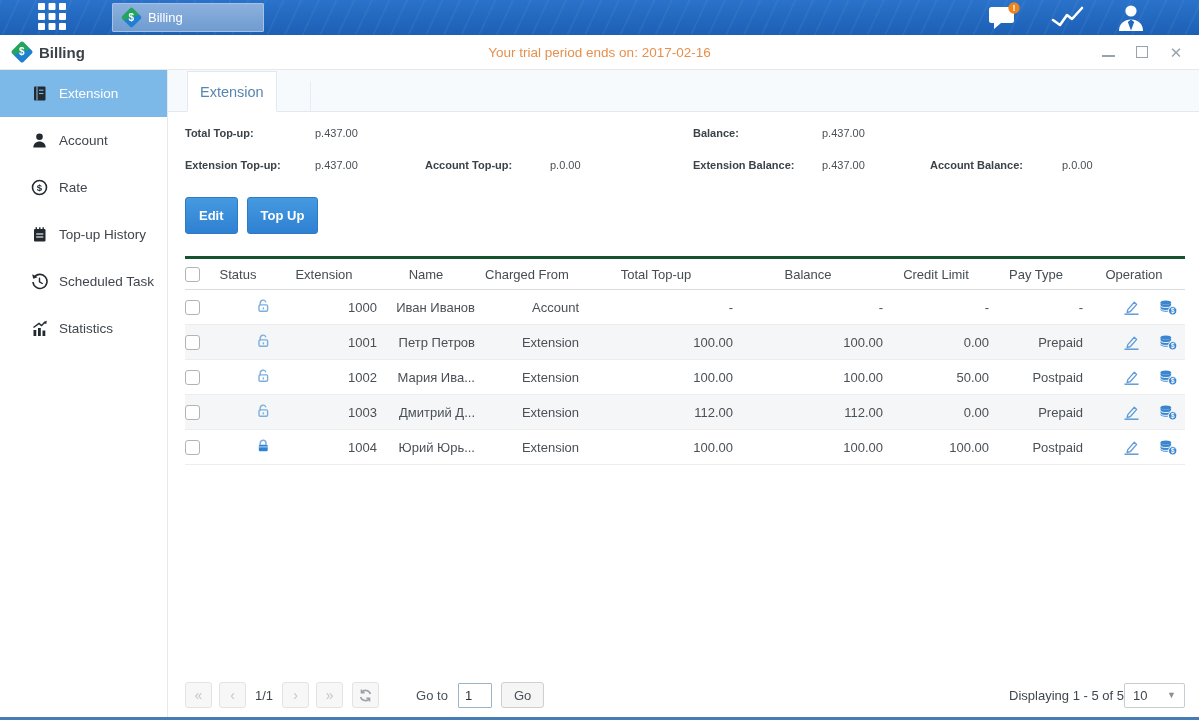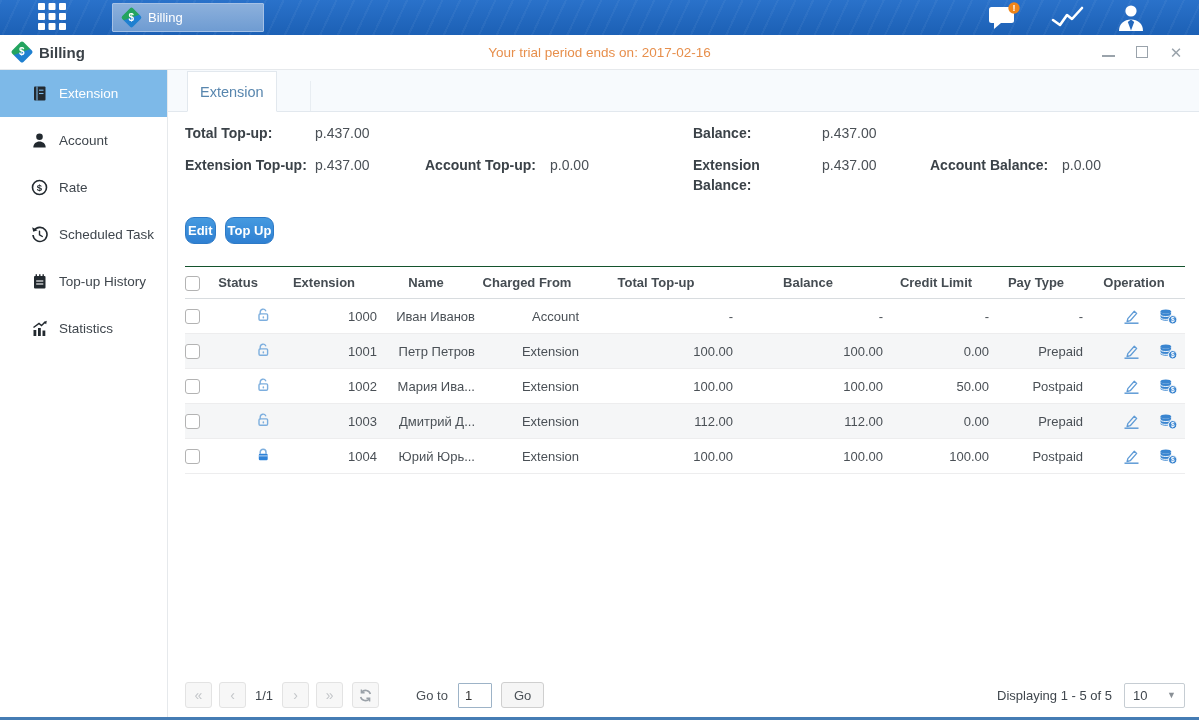--- a/index.html
+++ b/index.html
@@ -42,55 +42,55 @@
 
   .main { flex:1; display:flex; flex-direction:column; padding:0 13px 0 17px; min-width:0; }
 
   .tabstrip { height:42px; flex:0 0 42px; margin:0 -13px 0 -17px; background:#f7fafd; border-bottom:1px solid #e2e8ee;
     display:flex; align-items:flex-end; padding-left:19px; }
   .tab-active { height:41px; margin-bottom:-1px; background:#fff; border:1px solid #e2e8ee; border-bottom:1px solid #fff;
     padding:0 12px; display:flex; align-items:center; color:#5886ae; font-size:14.5px; cursor:default; }
   .tab-gap { width:34px; height:30px; border-right:1px solid #e8edf2; }
 
   .summary { margin-top:11px; display:grid; grid-template-columns:130px 110px 125px 143px 129px 108px 132px 123px;
-    row-gap:12px; font-size:14px; line-height:20px; }
+    row-gap:12px; font-size:11px; line-height:20px; }
   .sum-label { font-weight:bold; color:#3b4248; }
   .sum-value { color:#4a5056; }
 
   .actions { margin-top:22px; display:flex; gap:9px; }
-  .btn-primary { height:27px; padding:0 2px; background:linear-gradient(180deg,#459ae0,#2f80d2); border:1px solid #2e7ac6;
-    border-radius:9px; color:#fff; font-size:13px; font-weight:bold; font-family:"Liberation Sans",sans-serif; cursor:pointer; }
+  .btn-primary { height:37px; padding:0 13px; background:linear-gradient(180deg,#459ae0,#2f80d2); border:1px solid #2e7ac6;
+    border-radius:3px; color:#fff; font-size:13px; font-weight:bold; font-family:"Liberation Sans",sans-serif; cursor:pointer; }
 
   table.ext-table { margin-top:22px; width:1000px; border-collapse:collapse; table-layout:fixed; font-size:13px; color:#4a5056; }
   .ext-table col.c1{width:20px} .ext-table col.c2{width:66px} .ext-table col.c3{width:106px} .ext-table col.c4{width:98px}
   .ext-table col.c5{width:104px} .ext-table col.c6{width:154px} .ext-table col.c7{width:150px} .ext-table col.c8{width:106px}
   .ext-table col.c9{width:94px} .ext-table col.c10{width:102px}
   .ext-table thead tr { height:32px; }
-  .ext-table thead th { font-weight:bold; color:#454c52; text-align:center; border-top:1px solid #14532d; border-bottom:1px solid #d8dcdf; white-space:nowrap; }
+  .ext-table thead th { font-weight:normal; color:#454c52; text-align:center; border-top:3px solid #14532d; border-bottom:1px solid #d8dcdf; white-space:nowrap; }
   .ext-table tbody tr { height:35px; }
   .ext-table tbody tr:nth-child(even) { background:#f5f6f7; }
   .ext-table tbody td { text-align:right; border-bottom:1px solid #ededee; white-space:nowrap; overflow:hidden; }
   .th-check, .td-check { text-align:left !important; }
   .checkbox { width:15px; height:15px; border:1px solid #b3b3b3; border-radius:3px; background:#fff; display:inline-block; vertical-align:middle; cursor:pointer; }
   .op-cell span { display:inline-flex; margin:0 7px; cursor:pointer; vertical-align:middle; }
   .lock { display:inline-flex; }
 
   .spacer { flex:1; }
 
   .paginator { flex:0 0 26px; margin-bottom:9px; display:flex; align-items:center; font-size:13px; color:#5a6066; width:1000px; }
   .pg-btn { width:27px; height:26px; background:#f7f7f7; border:1px solid #e3e3e3; border-radius:3px; color:#c3c6c9;
     display:flex; align-items:center; justify-content:center; font-size:14px; margin-right:7px; cursor:pointer; }
   .pg-page { margin:0 9px 0 2px; color:#3f464d; }
   .pg-refresh { margin-left:2px; }
   .pg-goto-label { margin-left:30px; margin-right:10px; color:#4a5056; }
   .pg-input { width:34px; height:25px; border:1px solid #9db3c7; border-radius:1px; font-size:13px; padding-left:6px;
     font-family:"Liberation Sans",sans-serif; color:#333; }
   .pg-go { height:26px; padding:0 12px; margin-left:9px; background:#f5f5f5; border:1px solid #cfcfcf; border-radius:3px;
     color:#4a5056; font-size:13px; font-family:"Liberation Sans",sans-serif; cursor:pointer; }
-  .pg-right { margin-left:auto; display:flex; align-items:center; gap:12px; color:#3f464d; }
+  .pg-right { margin-left:auto; display:flex; align-items:center; color:#3f464d; }
   .pg-select { width:61px; height:25px; border:1px solid #c6cdd3; border-radius:2px; background:#fff; display:flex;
     align-items:center; justify-content:space-between; padding:0 8px; cursor:pointer; }
   .pg-caret { color:#8a9096; font-size:9px; }
 
   svg text { font-family:"Liberation Sans", sans-serif; }
 </style>
 </head>
 <body>
 
 <div class="window">
@@ -179,36 +179,36 @@
       </div>
       <div class="side-item">
         <svg width="17" height="17" viewBox="0 0 17 17">
           <circle cx="8.5" cy="8.5" r="7" fill="none" stroke="#22292f" stroke-width="1.6"></circle>
           <text x="8.5" y="11.8" text-anchor="middle" font-size="9.5" font-weight="bold" fill="#22292f">$</text>
         </svg>
         <span>Rate</span>
       </div>
       <div class="side-item">
         <svg width="17" height="17" viewBox="0 0 17 17">
-          <path d="M3.1 4.6 A7 7 0 1 1 2 9" fill="none" stroke="#22292f" stroke-width="1.6"></path>
-          <path d="M1.2 1.2 l1 4.6 4.4 -1.6 z" fill="#22292f"></path>
-          <path d="M8.5 5.2 v3.6 l2.8 1.7" fill="none" stroke="#22292f" stroke-width="1.4" stroke-linecap="round"></path>
-        </svg>
-        <span>Scheduled Task</span>
-      </div>
-      <div class="side-item">
-        <svg width="17" height="17" viewBox="0 0 17 17">
           <rect x="3" y="3" width="11.5" height="12.5" rx="1" fill="#22292f"></rect>
           <line x1="5.3" y1="1.3" x2="5.3" y2="4.5" stroke="#22292f" stroke-width="1.4"></line>
           <line x1="8.8" y1="1.3" x2="8.8" y2="4.5" stroke="#22292f" stroke-width="1.4"></line>
           <line x1="12.2" y1="1.3" x2="12.2" y2="4.5" stroke="#22292f" stroke-width="1.4"></line>
           <line x1="5.2" y1="8" x2="12.3" y2="8" stroke="#fff" stroke-width="1.1"></line>
           <line x1="5.2" y1="11" x2="12.3" y2="11" stroke="#fff" stroke-width="1.1"></line>
         </svg>
         <span>Top-up History</span>
+      </div>
+      <div class="side-item">
+        <svg width="17" height="17" viewBox="0 0 17 17">
+          <path d="M3.1 4.6 A7 7 0 1 1 2 9" fill="none" stroke="#22292f" stroke-width="1.6"></path>
+          <path d="M1.2 1.2 l1 4.6 4.4 -1.6 z" fill="#22292f"></path>
+          <path d="M8.5 5.2 v3.6 l2.8 1.7" fill="none" stroke="#22292f" stroke-width="1.4" stroke-linecap="round"></path>
+        </svg>
+        <span>Scheduled Task</span>
       </div>
       <div class="side-item">
         <svg width="17" height="17" viewBox="0 0 17 17">
           <rect x="2.5" y="10" width="2.8" height="6" fill="#22292f"></rect>
           <rect x="7" y="8" width="2.8" height="8" fill="#22292f"></rect>
           <rect x="11.5" y="10.5" width="2.8" height="5.5" fill="#22292f"></rect>
           <path d="M2.5 7.5 L8 3.5 L10.5 5.5 L14.5 1.8" fill="none" stroke="#22292f" stroke-width="1.5"></path>
           <path d="M15.8 0.8 l-0.6 3.4 -2.8 -2 z" fill="#22292f"></path>
         </svg>
         <span>Statistics</span>

